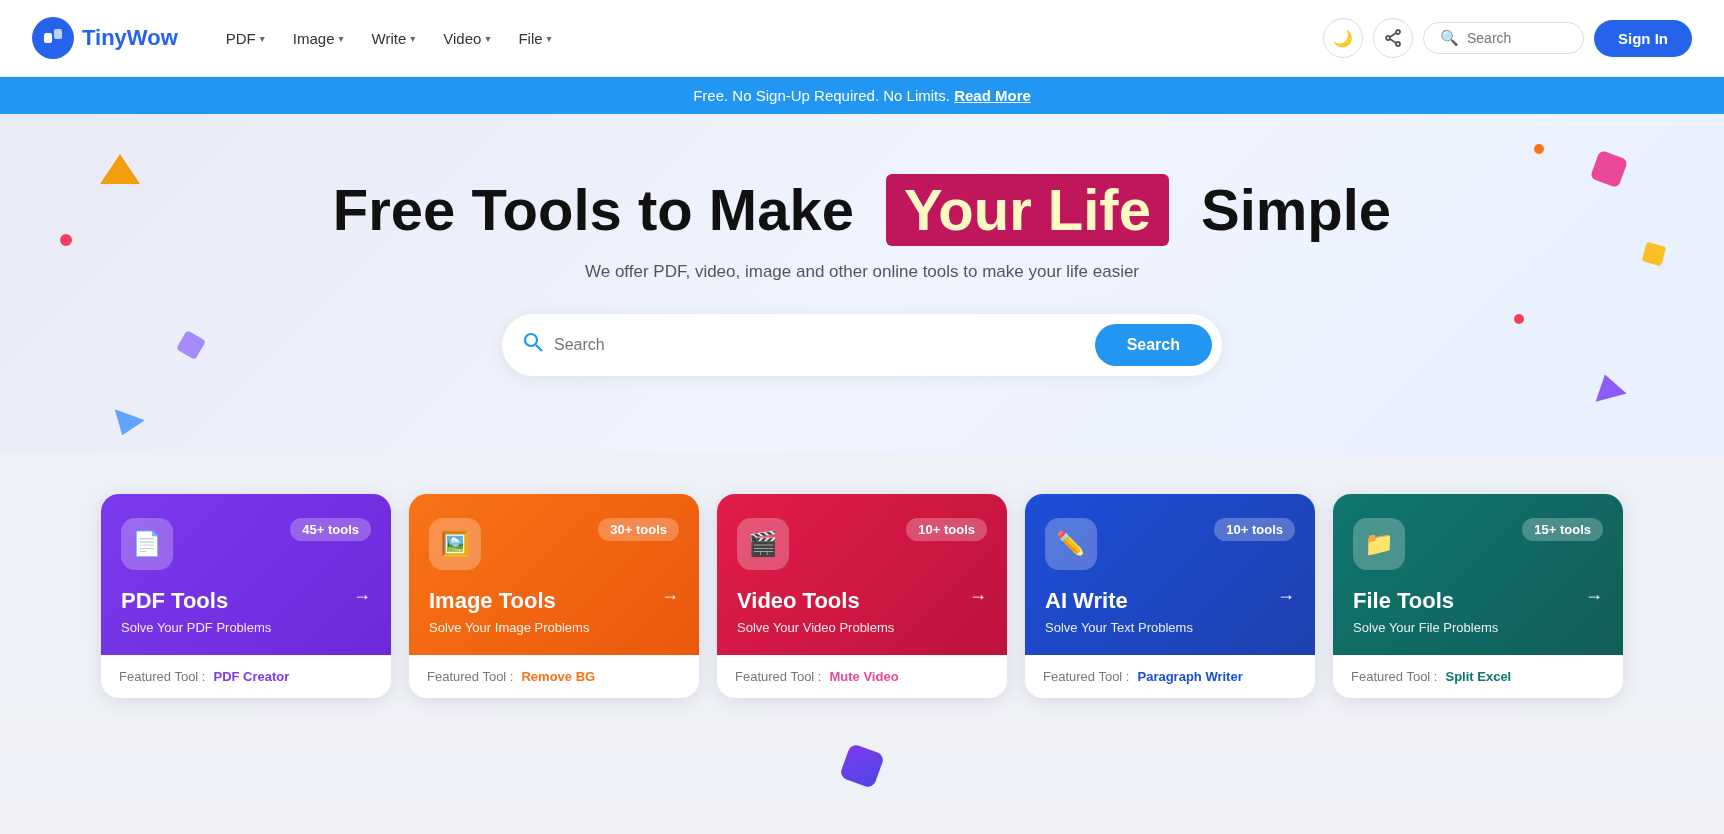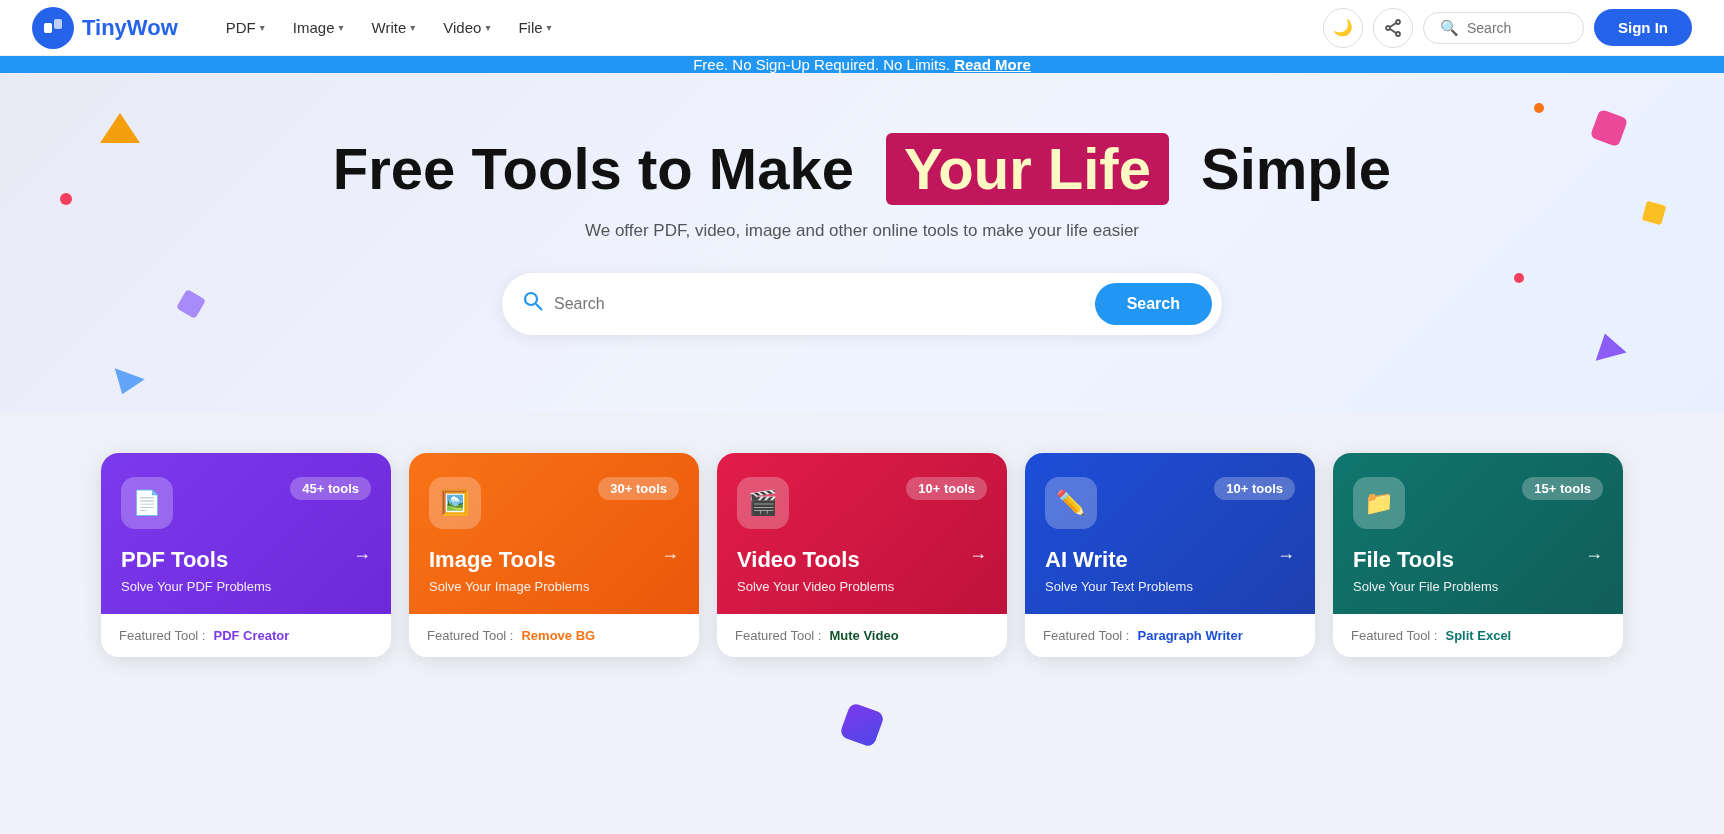--- a/index.html
+++ b/index.html
@@ -4,21 +4,21 @@
   <style>
     * { box-sizing: border-box; margin: 0; padding: 0; }
     body { font-family: -apple-system, BlinkMacSystemFont, 'Segoe UI', sans-serif; background: #f0f2f8; overflow-x: hidden; }
 
     
     .navbar {
       background: #fff;
       display: flex;
       align-items: center;
       padding: 0 32px;
-      height: 56px;
+      height: 77px;
       border-bottom: 1px solid #eee;
       position: relative;
       z-index: 10;
     }
     .logo-area {
       display: flex;
       align-items: center;
       gap: 8px;
       margin-right: 36px;
       text-decoration: none;
@@ -74,20 +74,21 @@
       background: #2563eb; color: #fff;
       border: none; border-radius: 24px;
       padding: 10px 24px; font-size: 15px; font-weight: 600;
       cursor: pointer;
     }
 
     
     .banner {
       background: #2196f3;
       text-align: center;
+      padding: 10px;
       color: #fff;
       font-size: 15px;
     }
     .banner a { color: #fff; font-weight: 700; }
 
     
     .hero {
       background: linear-gradient(135deg, #e8eaf6 0%, #f0f4ff 50%, #e8f0fe 100%);
       padding: 60px 40px 40px;
       text-align: center;
@@ -182,21 +183,21 @@
     }
     .featured-label { font-size: 13px; color: #777; }
     .featured-tool { font-size: 13px; font-weight: 700; }
 
     
     .card-pdf .card-top { background: linear-gradient(135deg, #7c3aed, #6d28d9); }
     .card-pdf .featured-tool { color: #7c3aed; }
     .card-image .card-top { background: linear-gradient(135deg, #f97316, #ea580c); }
     .card-image .featured-tool { color: #f97316; }
     .card-video .card-top { background: linear-gradient(135deg, #e11d48, #be123c); }
-    .card-video .featured-tool { color: #14532d; }
+    .card-video .featured-tool { color: #ec4899; }
     .card-ai .card-top { background: linear-gradient(135deg, #1d4ed8, #1e40af); }
     .card-ai .featured-tool { color: #1d4ed8; }
     .card-file .card-top { background: linear-gradient(135deg, #0f766e, #115e59); }
     .card-file .featured-tool { color: #0f766e; }
   </style>
 </head>
 <body>
 
 <nav class="navbar">
   <a class="logo-area" href="#">

